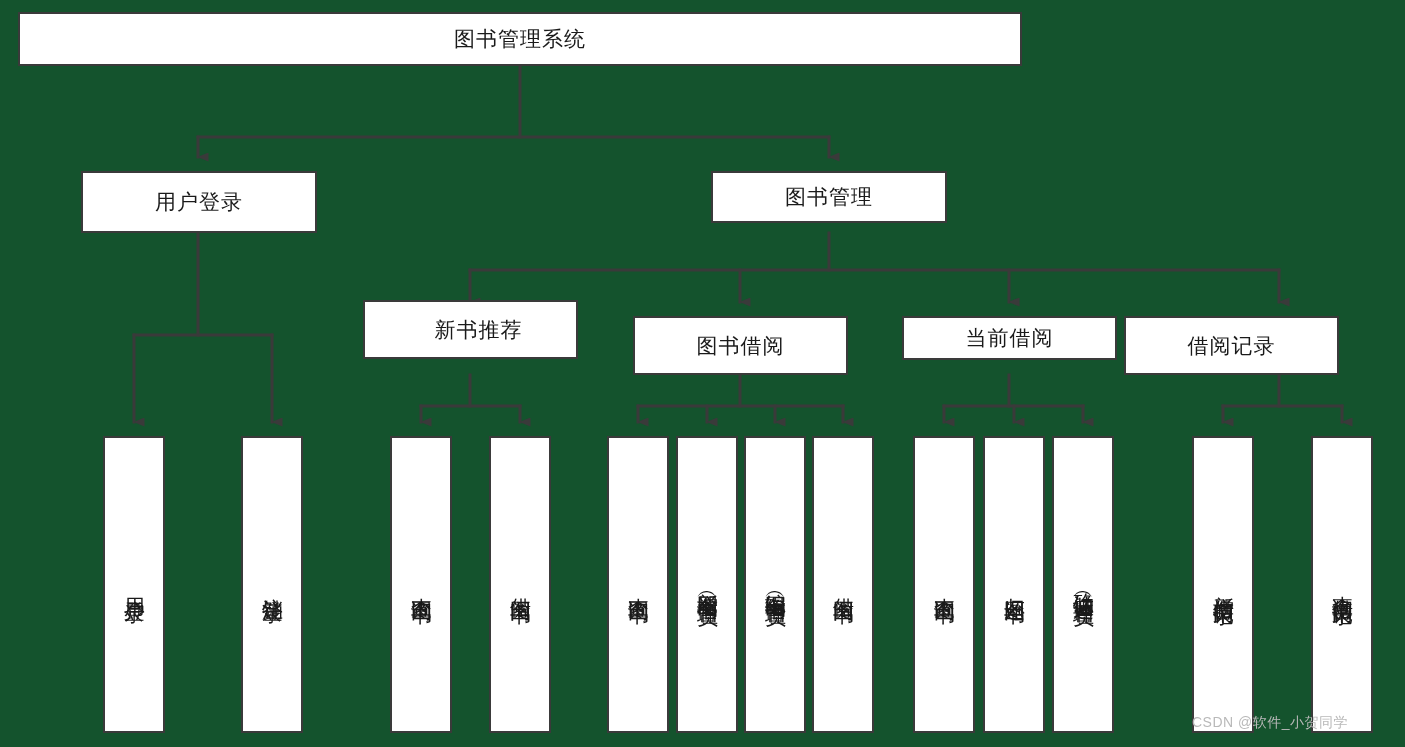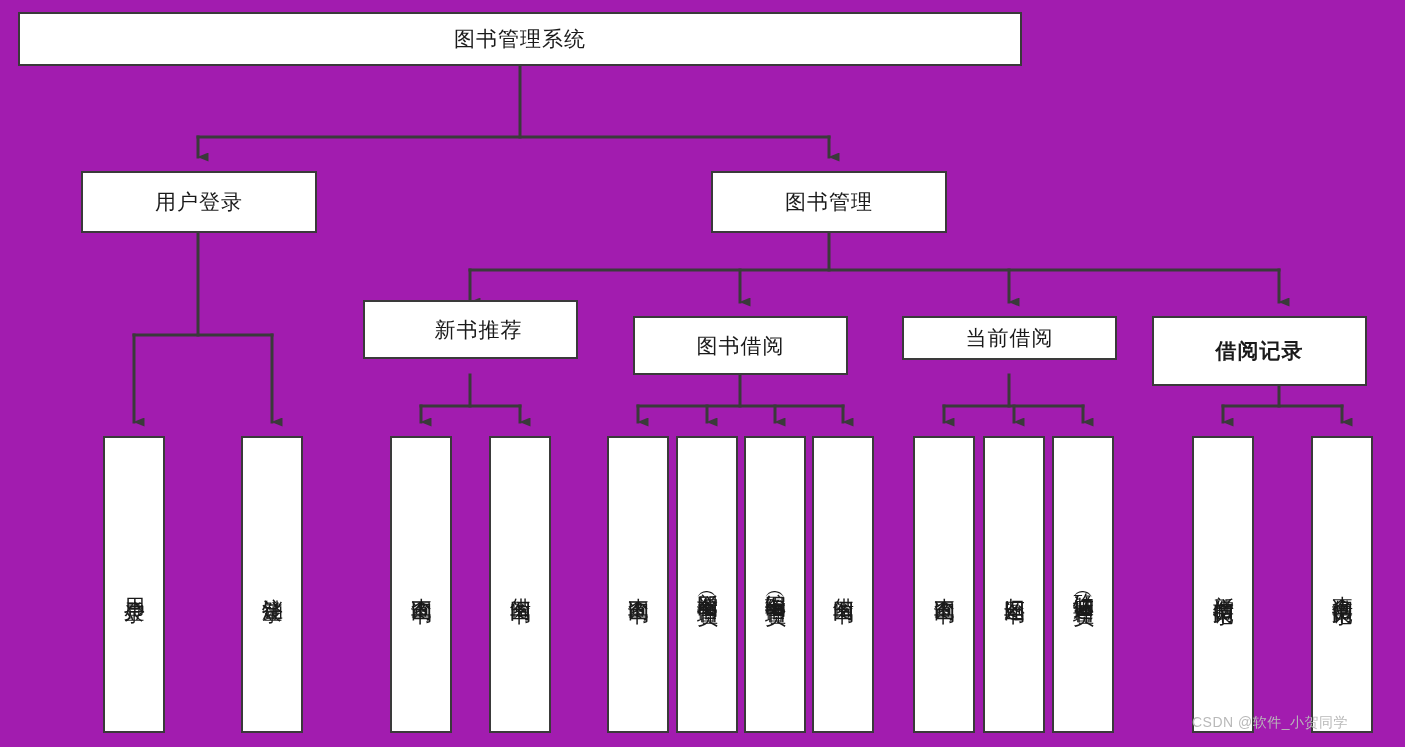--- a/index.html
+++ b/index.html
@@ -7,21 +7,21 @@
     padding: 0;
     background: #ffffff;
   }
   body {
     font-family: "Liberation Sans", "DejaVu Sans", sans-serif;
   }
   #canvas {
     position: relative;
     width: 1405px;
     height: 747px;
-    background: #a21caf;
+    background: #14532d;
     overflow: hidden;
   }
   svg.connectors {
     position: absolute;
     left: 0;
     top: 0;
     width: 1405px;
     height: 747px;
     pointer-events: none;
   }
@@ -117,34 +117,34 @@
     </g>
   </svg>
 
   <div class="node node-h" id="root-node" style="left: 18px; top: 12px; width: 1004px; height: 54px;">
     <span>图书管理系统</span>
   </div>
 
   <div class="node node-h" id="l2-0" style="left: 81px; top: 171px; width: 236px; height: 62px;">
     <span>用户登录</span>
   </div>
-  <div class="node node-h" id="l2-1" style="left: 711px; top: 171px; width: 236px; height: 62px;">
+  <div class="node node-h" id="l2-1" style="left: 711px; top: 171px; width: 236px; height: 52px;">
     <span>图书管理</span>
   </div>
 
   <div class="node node-h" id="l3-0" style="left: 363px; top: 300px; width: 215px; height: 59px; padding-left: 16px;">
     <span>新书推荐</span>
   </div>
   <div class="node node-h" id="l3-1" style="left: 633px; top: 316px; width: 215px; height: 59px; justify-content: center;">
     <span>图书借阅</span>
   </div>
   <div class="node node-h" id="l3-2" style="left: 902px; top: 316px; width: 215px; height: 44px;">
     <span>当前借阅</span>
   </div>
-  <div class="node node-h" id="l3-3" style="left: 1152px; top: 316px; width: 215px; height: 70px; font-weight: bold;">
+  <div class="node node-h" id="l3-3" style="left: 1124px; top: 316px; width: 215px; height: 59px;">
     <span>借阅记录</span>
   </div>
 
   <div class="node node-v" id="lf-0" style="left: 103px; top: 436px; width: 62px; height: 297px;">
     <span class="vtext">用户登录</span>
   </div>
   <div class="node node-v" id="lf-1" style="left: 241px; top: 436px; width: 62px; height: 297px;">
     <span class="vtext">注销登录</span>
   </div>
   <div class="node node-v" id="lf-2" style="left: 390px; top: 436px; width: 62px; height: 297px;">

